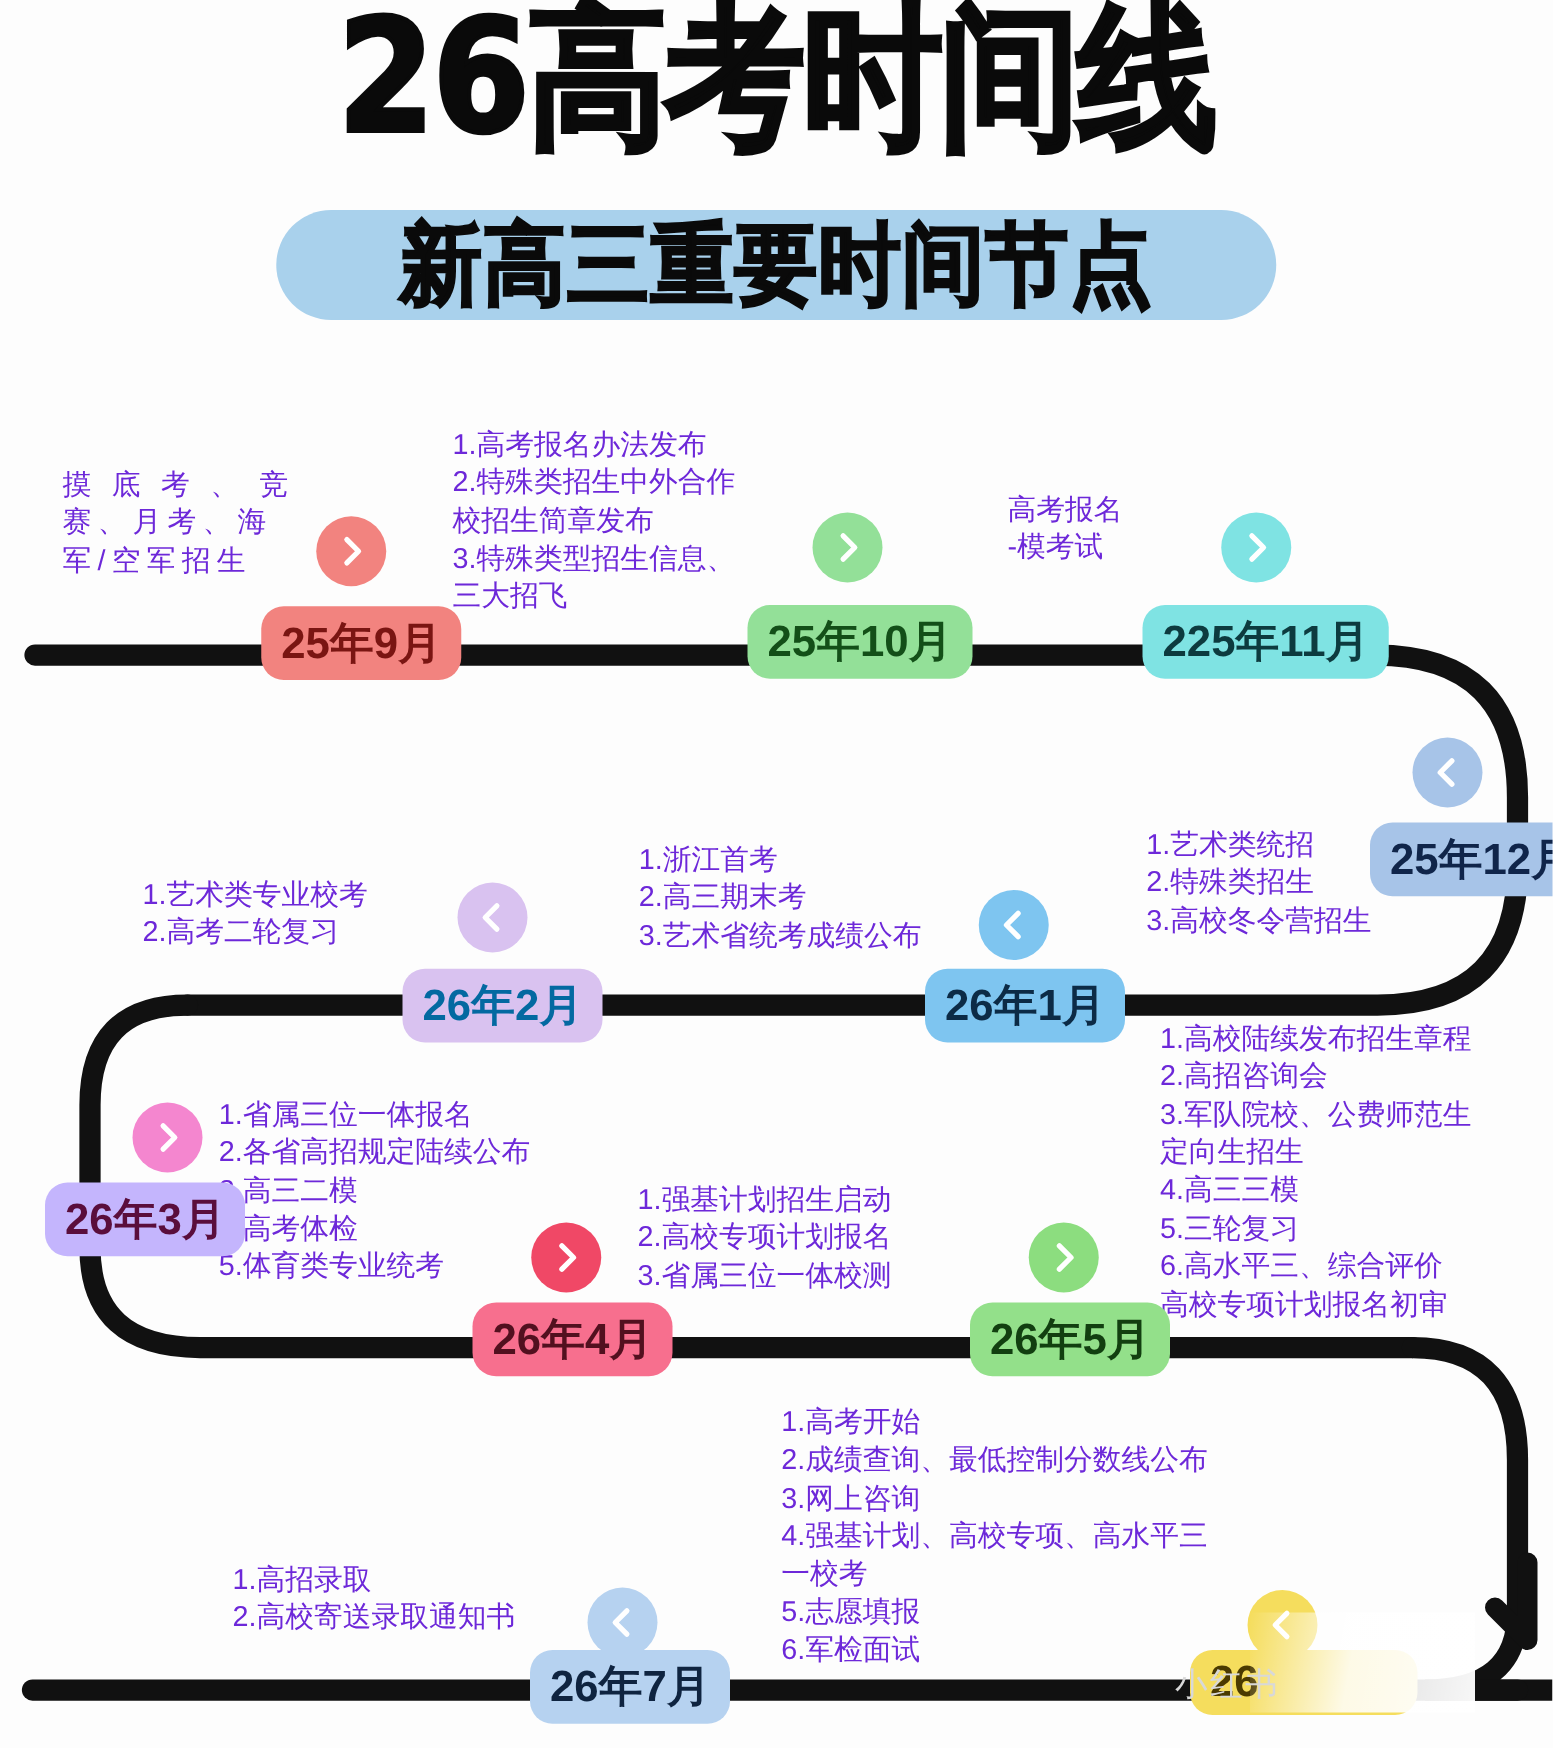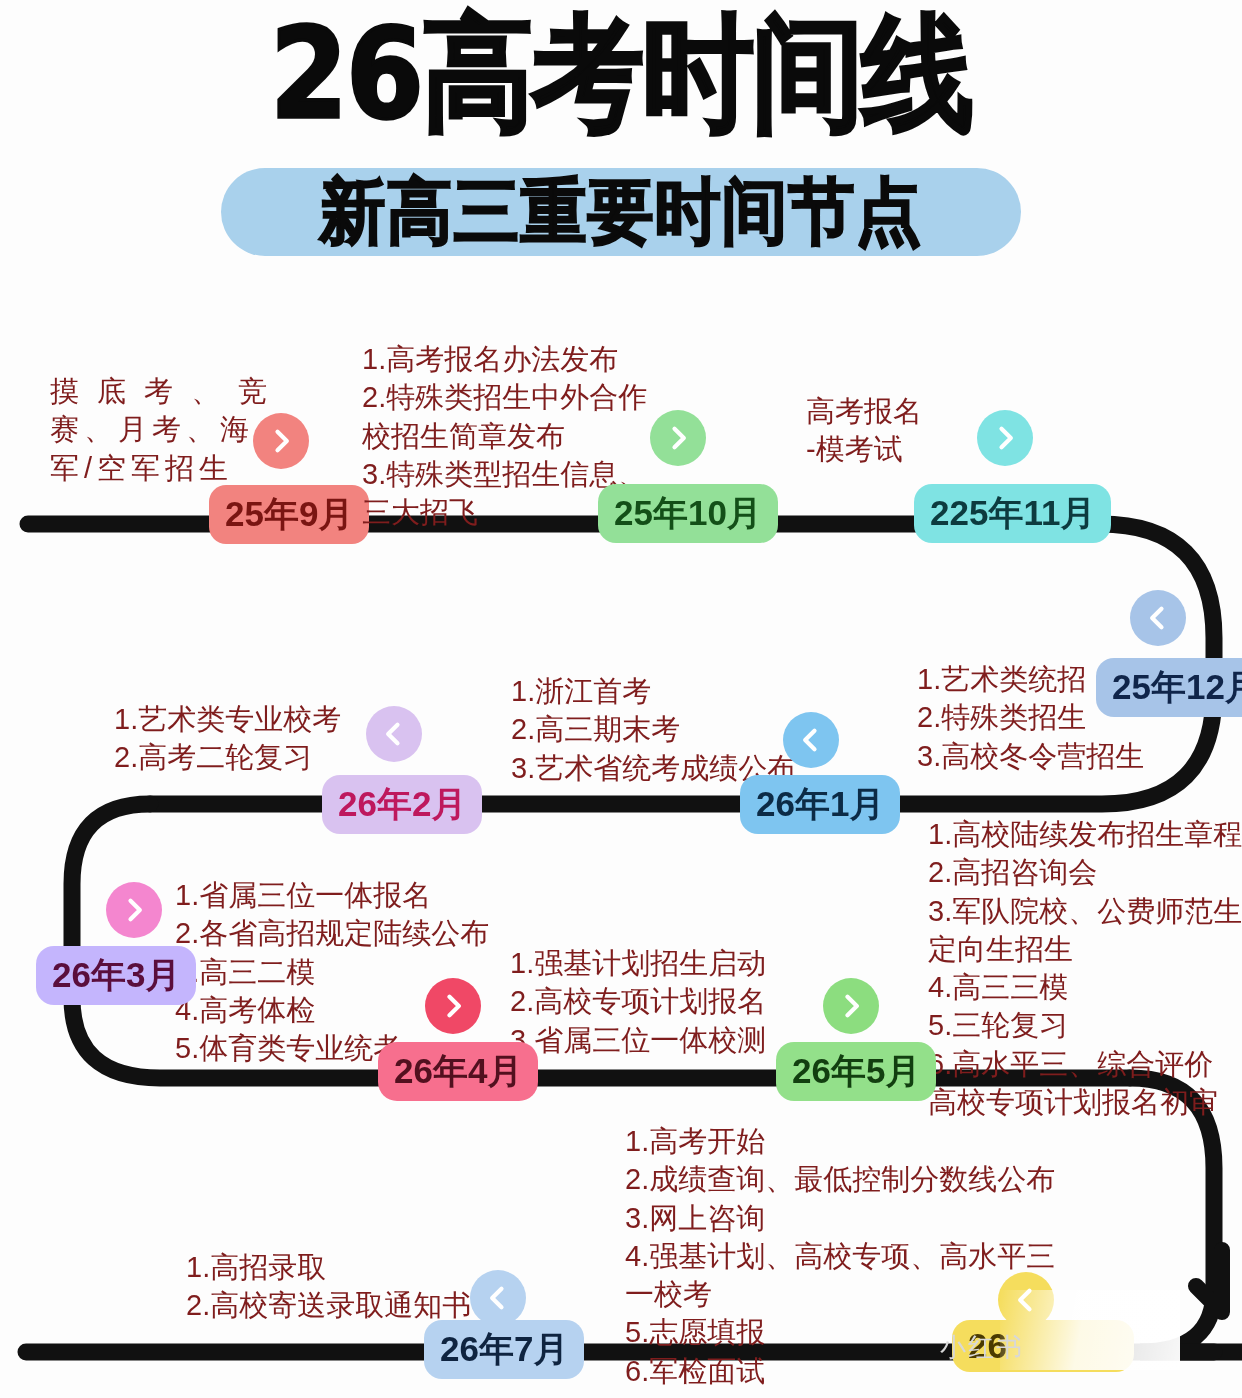--- a/index.html
+++ b/index.html
@@ -7,21 +7,21 @@
   body{
     width:1242px;height:1398px;
     background:#fdfdfd;
     font-family:"Liberation Sans","DejaVu Sans",sans-serif;
     position:relative;overflow:hidden;
     color:#1a1a1a;
   }
   .stage{position:absolute;left:0;top:0;width:1242px;height:1398px;}
 
   
-  .title-wrap{position:absolute;left:0;top:15px;width:1242px;text-align:center;}
+  .title-wrap{position:absolute;left:0;top:4px;width:1242px;text-align:center;}
   .main-title{
     font-family:"DejaVu Sans","Liberation Sans",sans-serif;
     font-size:112px;line-height:1.05;font-weight:900;
     letter-spacing:-2px;color:#0a0a0a;
     -webkit-text-stroke:3px #0a0a0a;
     transform:scaleY(1.12);
     display:inline-block;
   }
   .subtitle-pill{
     position:absolute;left:221px;top:168px;
@@ -51,21 +51,21 @@
   }
 
   
   .chev{
     position:absolute;width:56px;height:56px;border-radius:50%;
     display:flex;align-items:center;justify-content:center;
   }
   .chev svg{display:block;}
 
   
-  .tb{position:absolute;font-size:29px;line-height:1.32;color:#7f1d1d;
+  .tb{position:absolute;font-size:23px;line-height:1.32;color:#6d28d9;
       font-family:"Liberation Sans","DejaVu Sans",sans-serif;white-space:nowrap;}
   .tb div{white-space:nowrap;}
 
   .spaced{letter-spacing:5px;}
 
   
   .watermark{
     position:absolute;left:940px;top:1330px;
     font-size:26px;color:#d8d8d8;letter-spacing:2px;
     font-family:"Liberation Sans","DejaVu Sans",sans-serif;
@@ -106,21 +106,21 @@
   <div class="tb spaced" style="left:50px;top:372px;">
     <div>摸 底 考 、 竞</div>
     <div>赛、月考、海</div>
     <div>军/空军招生</div>
   </div>
   <div class="chev" style="left:253px;top:413px;background:#f2837f;">
     <svg width="28" height="28" viewBox="0 0 24 24">
         <path d="M9 4 L17 12 L9 20" fill="none" stroke="#ffffff" stroke-width="3.6" stroke-linecap="round" stroke-linejoin="round"></path>
       </svg>
   </div>
-  <div class="badge" style="left:209px;top:485px;background:#f2837f;color:#7a1512;border-radius:17px;">25年9月</div>
+  <div class="badge" style="left:209px;top:485px;background:#f2837f;color:#7a1512;">25年9月</div>
 
   <div class="tb" style="left:362px;top:340px;">
     <div>1.高考报名办法发布</div>
     <div>2.特殊类招生中外合作</div>
     <div>校招生简章发布</div>
     <div>3.特殊类型招生信息、</div>
     <div>三大招飞</div>
   </div>
   <div class="chev" style="left:650px;top:410px;background:#93e098;">
     <svg width="28" height="28" viewBox="0 0 24 24">
@@ -166,21 +166,21 @@
 
   <div class="tb" style="left:114px;top:700px;">
     <div>1.艺术类专业校考</div>
     <div>2.高考二轮复习</div>
   </div>
   <div class="chev" style="left:366px;top:706px;background:#d9c2f0;">
     <svg width="28" height="28" viewBox="0 0 24 24">
         <path d="M15 4 L7 12 L15 20" fill="none" stroke="#ffffff" stroke-width="3.6" stroke-linecap="round" stroke-linejoin="round"></path>
       </svg>
   </div>
-  <div class="badge" style="left:322px;top:775px;background:#d9c2f0;color:#be185d;">26年2月</div>
+  <div class="badge" style="left:322px;top:775px;background:#d9c2f0;color:#0369a1;">26年2月</div>
 
   <div class="tb" style="left:175px;top:876px;">
     <div>1.省属三位一体报名</div>
     <div>2.各省高招规定陆续公布</div>
     <div>3.高三二模</div>
     <div>4.高考体检</div>
     <div>5.体育类专业统考</div>
   </div>
   <div class="chev" style="left:106px;top:882px;background:#f486cf;">
     <svg width="28" height="28" viewBox="0 0 24 24">

